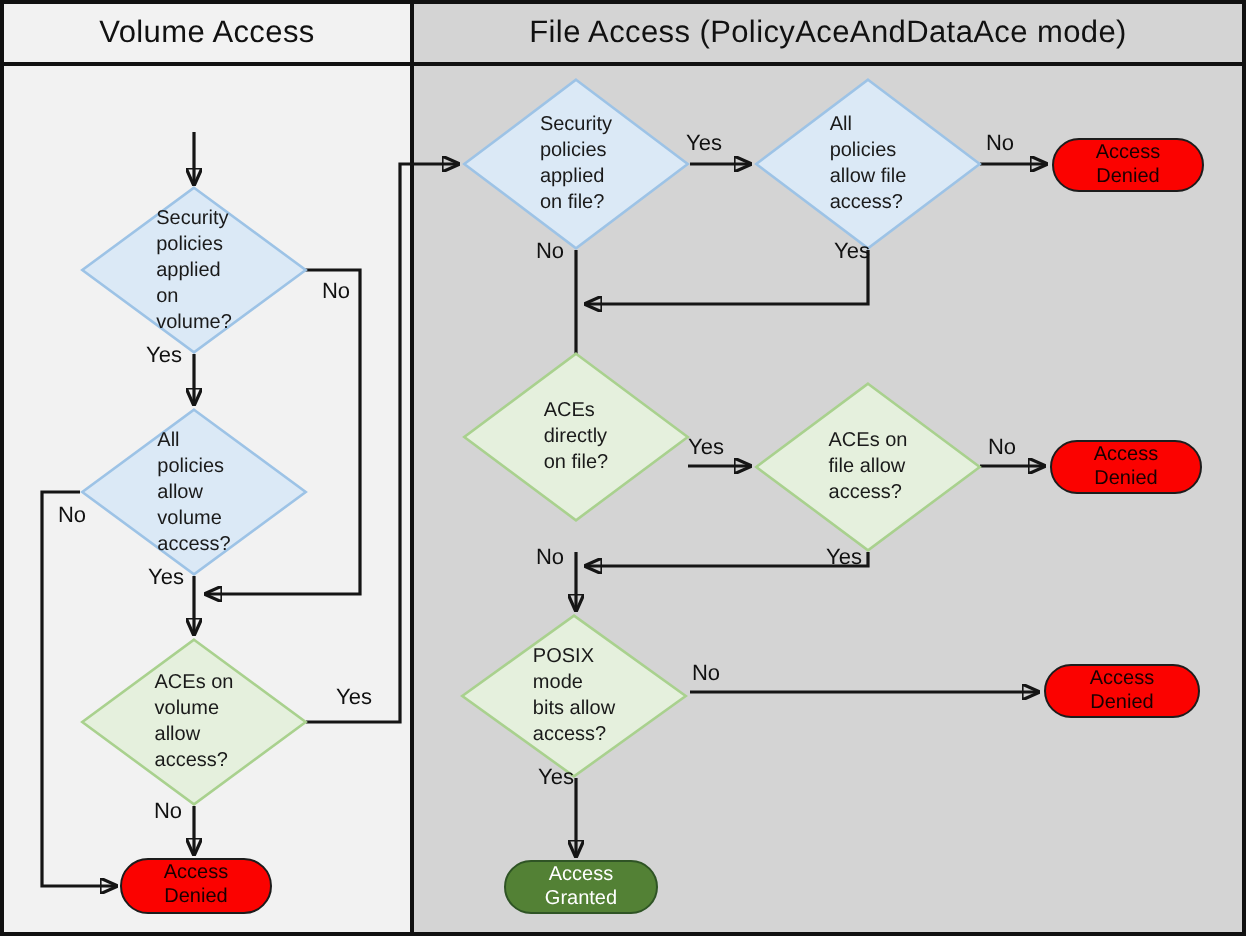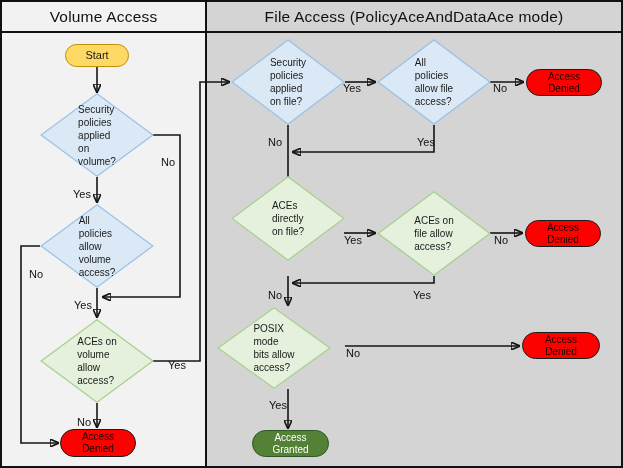--- a/index.html
+++ b/index.html
@@ -29,21 +29,21 @@
     text-align:left;white-space:pre-line;font-size:10px;line-height:1.3;color:#1a1a1a;
   }
   .pill{
     position:absolute;border-radius:999px;display:flex;align-items:center;justify-content:center;
     text-align:center;white-space:pre-line;font-size:10px;line-height:1.2;box-sizing:border-box;
   }
   .pill.start{background:#ffd966;border:1.5px solid #bf9000;color:#1a1a1a;font-size:11px;}
   .pill.denied{background:#fb0200;border:1.6px solid #1c1c1c;color:#1a0000;}
   .pill.granted{background:#538135;border:1.6px solid #2f5425;color:#fff;}
   .edge-label{
-    position:absolute;transform:translate(-50%,-50%);font-size:11px;color:#111;white-space:nowrap;margin-top:16px;
+    position:absolute;transform:translate(-50%,-50%);font-size:11px;color:#111;white-space:nowrap;
   }
 </style>
 </head>
 <body>
 
 <div class="stage">
 
   <div class="bg-right"></div>
   <div class="divider"></div>
 
@@ -68,21 +68,20 @@
     <path d="M488,80 L521,80" marker-end="url(#arr)"></path>
     <path d="M432,123 L432,150 L291,150" marker-end="url(#arr)"></path>
     <path d="M342,231 L373,231" marker-end="url(#arr)"></path>
     <path d="M286,274 L286,303" marker-end="url(#arr)"></path>
     <path d="M488,231 L520,231" marker-end="url(#arr)"></path>
     <path d="M432,274 L432,281 L291,281" marker-end="url(#arr)"></path>
     <path d="M343,344 L517,344" marker-end="url(#arr)"></path>
     <path d="M286,387 L286,426" marker-end="url(#arr)"></path>
   </svg>
 
-  <div class="pill start" style="left:63px;top:42px;width:64px;height:23px;">Start</div>
 
   <div class="diamond blue" style="left:38px;top:91px;width:114px;height:84px;">
     <svg viewBox="0 0 100 100" preserveAspectRatio="none">
         <polygon points="50,1 99,50 50,99 1,50"></polygon>
       </svg>
     <div class="lbl">Security
 policies
 applied
 on
 volume?</div>
@@ -149,21 +148,21 @@
         <polygon points="50,1 99,50 50,99 1,50"></polygon>
       </svg>
     <div class="lbl">ACEs on
 file allow
 access?</div>
   </div>
 
   <div class="pill denied" style="left:523px;top:218px;width:76px;height:27px;">Access
 Denied</div>
 
-  <div class="diamond green" style="left:215px;top:305px;width:114px;height:82px;">
+  <div class="diamond green" style="left:228px;top:305px;width:114px;height:82px;">
     <svg viewBox="0 0 100 100" preserveAspectRatio="none">
         <polygon points="50,1 99,50 50,99 1,50"></polygon>
       </svg>
     <div class="lbl">POSIX
 mode
 bits allow
 access?</div>
   </div>
 
   <div class="pill denied" style="left:520px;top:330px;width:78px;height:27px;">Access

